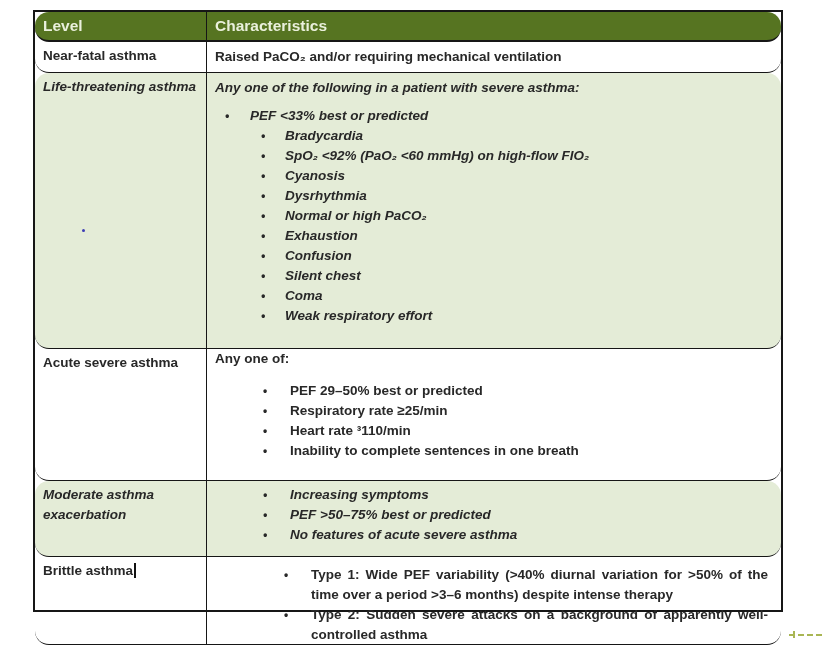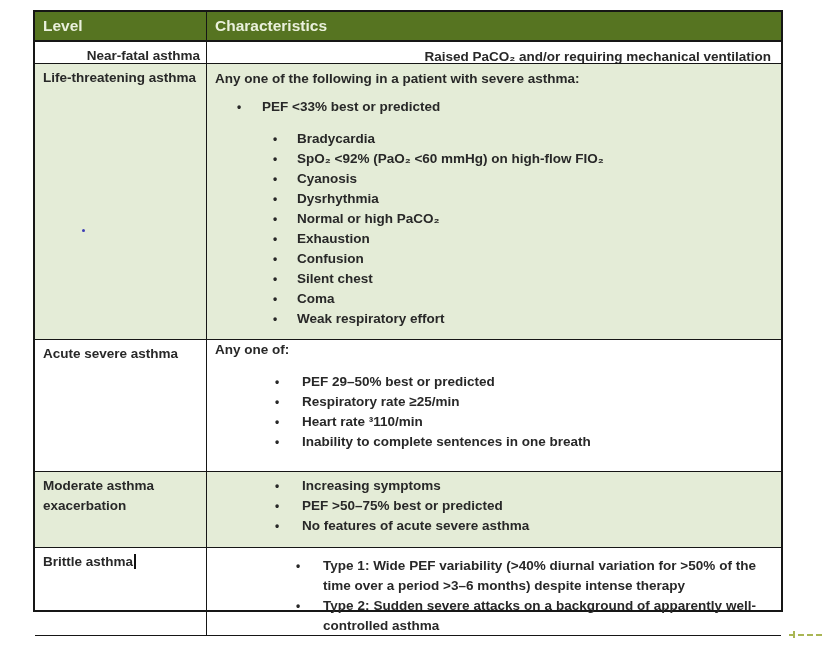--- a/index.html
+++ b/index.html
@@ -20,20 +20,21 @@
     box-sizing: border-box;
     display: flex;
     flex-direction: column;
     background: #ffffff;
   }
   .t-row {
     display: flex;
     box-sizing: border-box;
     border-bottom: 1px solid #161616;
     flex: none;
+    border-radius: 14px;
   }
   .t-row:last-child { border-bottom: none; }
   .cell-left {
     width: 172px;
     flex: none;
     box-sizing: border-box;
     border-right: 1px solid #161616;
     padding: 4px 6px 0 8px;
     font-size: 13.5px;
     line-height: 20px;
@@ -51,30 +52,30 @@
     border-bottom: 2px solid #161616;
   }
   .hdr .cell-left, .hdr .cell-right {
     color: #eaf0dc;
     font-size: 15.5px;
     display: flex;
     align-items: center;
     padding-top: 0;
   }
   .hdr .cell-right { padding-left: 8px; }
-  .shaded { background: #e4ecd7; }
-  .r1 { height: 22px; text-align: right; }
+  .shaded { background: #e4ecd7; font-style: italic; }
+  .r1 { height: 31px; }
   .r2 { height: 276px; }
   .r3 { height: 132px; }
   .r4 { height: 76px; }
   .r5 { height: 88px; gap: 21px; }
   .lead { padding: 5px 10px 0 8px; }
   ul.blist {
     list-style: none;
-    margin: 12px; padding: 0;
+    margin: 0; padding: 0;
   }
   ul.blist li {
     position: relative;
     line-height: 20px;
   }
   ul.blist li::before {
     content: "\2022";
     position: absolute;
     font-size: 12px;
   }

